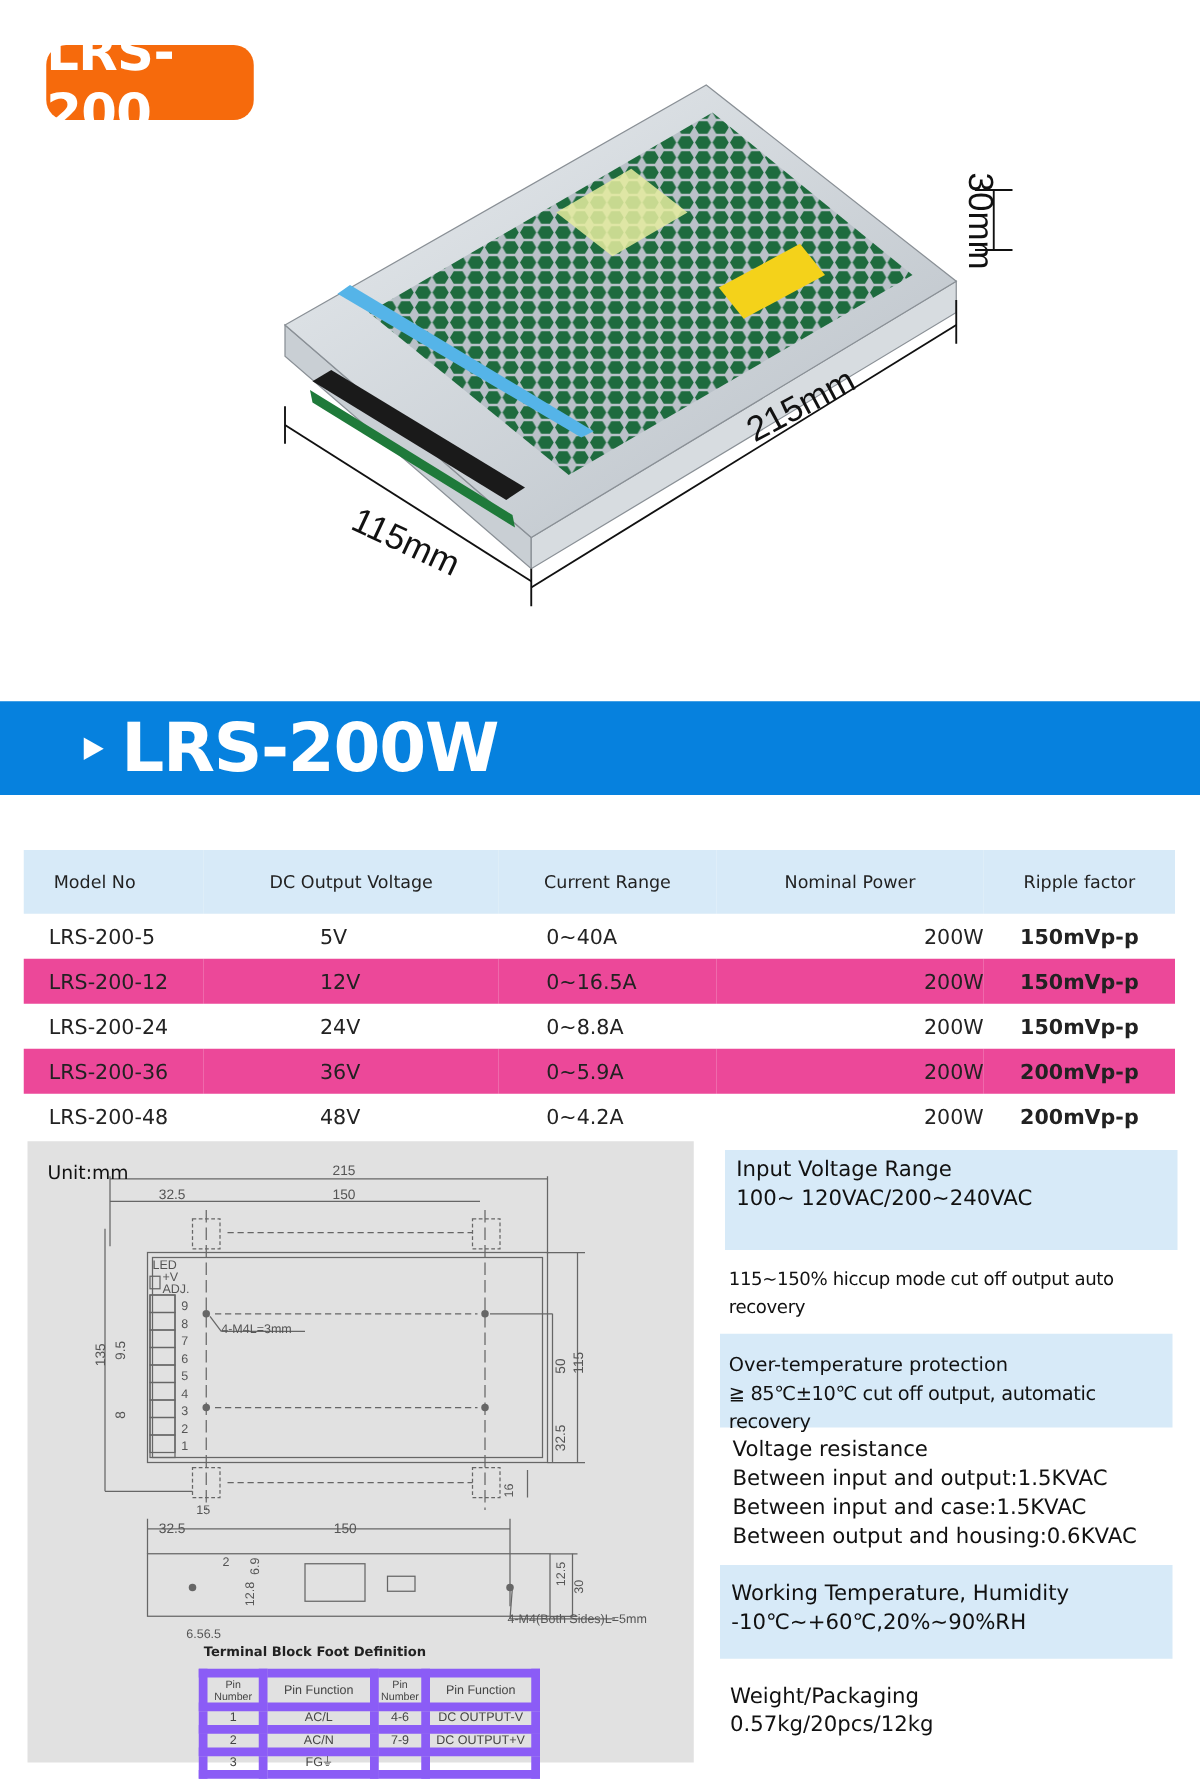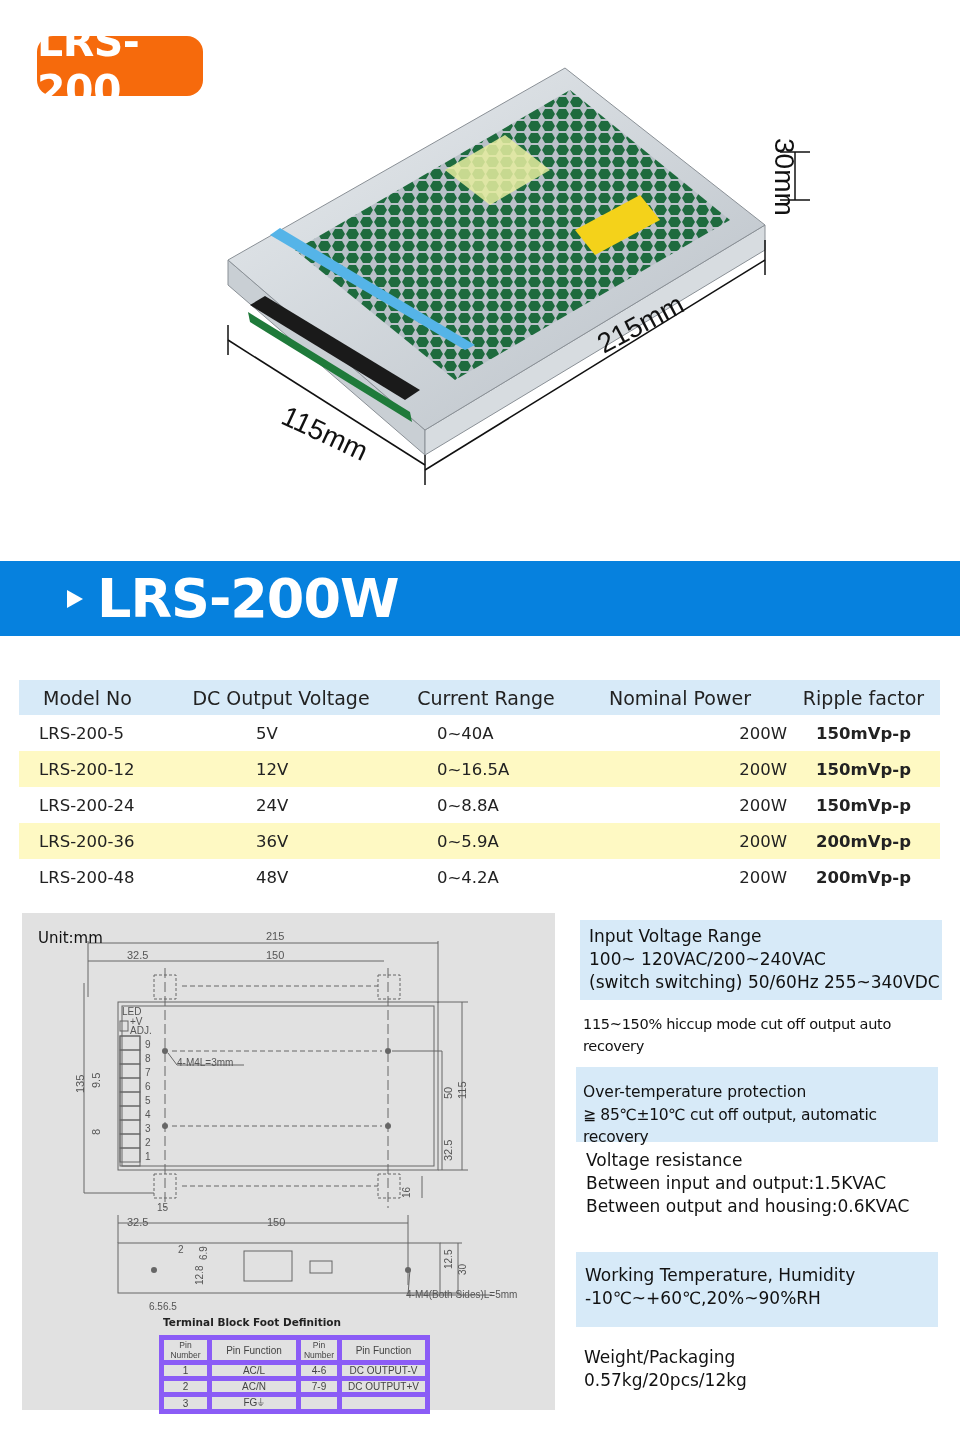--- a/index.html
+++ b/index.html
@@ -27,23 +27,23 @@
     background: #0681de; display: flex; align-items: center;
   }
   .banner .tri {
     width: 0; height: 0; margin-left: 67px; margin-right: 14px;
     border-top: 9px solid transparent; border-bottom: 9px solid transparent; border-left: 16px solid #fff;
   }
   .banner .title { color: #fff; font-weight: bold; font-size: 54px; letter-spacing: -1px; font-family: "DejaVu Sans", sans-serif; }
 
   
   .spec-table { position: absolute; left: 19px; top: 680px; width: 921px; border-collapse: collapse; font-family: "DejaVu Sans", sans-serif; }
-  .spec-table th { background: #d7eaf8; height: 35px; font-weight: normal; font-size: 19px; color: #222; }
+  .spec-table th { background: #d7eaf8; height: 51px; font-weight: normal; font-size: 14px; color: #222; }
   .spec-table td { height: 36px; font-size: 16.5px; color: #222; }
-  .spec-table tr.alt td { background: #fef9c3; }
+  .spec-table tr.alt td { background: #ec4899; }
   .c0 { width: 144px; text-align: left; padding-left: 20px; }
   .c1 { width: 236px; }
   .c2 { width: 174px; }
   .c3 { width: 214px; }
   .c4 { width: 153px; }
   .spec-table th.c0 { padding-left: 24px; }
   .spec-table td.c1 { padding-left: 93px; text-align: left; }
   .spec-table td.c2 { padding-left: 38px; text-align: left; }
   .spec-table td.c3 { text-align: right; }
   .spec-table td.c4 { text-align: center; font-weight: bold; }
@@ -51,21 +51,21 @@
 
   
   .drawing { position: absolute; left: 22px; top: 913px; width: 533px; height: 497px; background: #e1e1e1; }
   .drawing svg { position: absolute; left: 0; top: 0; }
   .unit { position: absolute; left: 16px; top: 16px; font-size: 15px; color: #111; }
   .tb-title { position: absolute; left: 141px; top: 403px; font-size: 10.5px; font-weight: bold; color: #222; }
   .tb {
     position: absolute; left: 137px; top: 422px; border-collapse: collapse;
     font-family: "Liberation Sans", sans-serif; font-size: 10px; color: #444;
   }
-  .tb th, .tb td { border: 5px solid #8b5cf6; height: 16px; text-align: center; font-weight: normal; }
+  .tb th, .tb td { border: 7px solid #8b5cf6; height: 16px; text-align: center; font-weight: normal; }
   .tb th.pn { width: 48px; font-size: 8.5px; }
   .tb th.pf { width: 89px; }
   .tb th.pn2 { width: 41px; font-size: 8.5px; }
   .tb th.pf2 { width: 88px; }
 
   
   .spec { position: absolute; font-family: "DejaVu Sans", sans-serif; color: #111; }
   .spec.blue { background: #d7eaf8; }
   .spec .h { font-size: 17px; line-height: 23px; }
   .spec .v { font-size: 17px; line-height: 23px; }
@@ -315,32 +315,32 @@
       <td></td>
       <td></td>
     </tr>
   </tbody>
     </table>
 </div>
 
 <div class="spec blue s1">
   <div class="h">Input Voltage Range</div>
   <div class="v">100~ 120VAC/200~240VAC</div>
-  <div class="v">(switch switching) 50/60Hz 255~340VDC</div>
 </div>
 <div class="spec s2">
   <div class="vs" style="margin-top:3px">115~150% hiccup mode cut off output auto recovery</div>
 </div>
 <div class="spec blue s3">
   <div class="h">Over-temperature protection</div>
   <div class="vs">≧ 85℃±10℃ cut off output, automatic recovery</div>
 </div>
 <div class="spec s4">
   <div class="h">Voltage resistance</div>
   <div class="v">Between input and output:1.5KVAC</div>
+  <div class="v">Between input and case:1.5KVAC</div>
   <div class="v">Between output and housing:0.6KVAC</div>
 </div>
 <div class="spec blue s5">
   <div class="h">Working Temperature, Humidity</div>
   <div class="v">-10℃~+60℃,20%~90%RH</div>
 </div>
 <div class="spec s6">
   <div class="h">Weight/Packaging</div>
   <div class="v">0.57kg/20pcs/12kg</div>
 </div>

